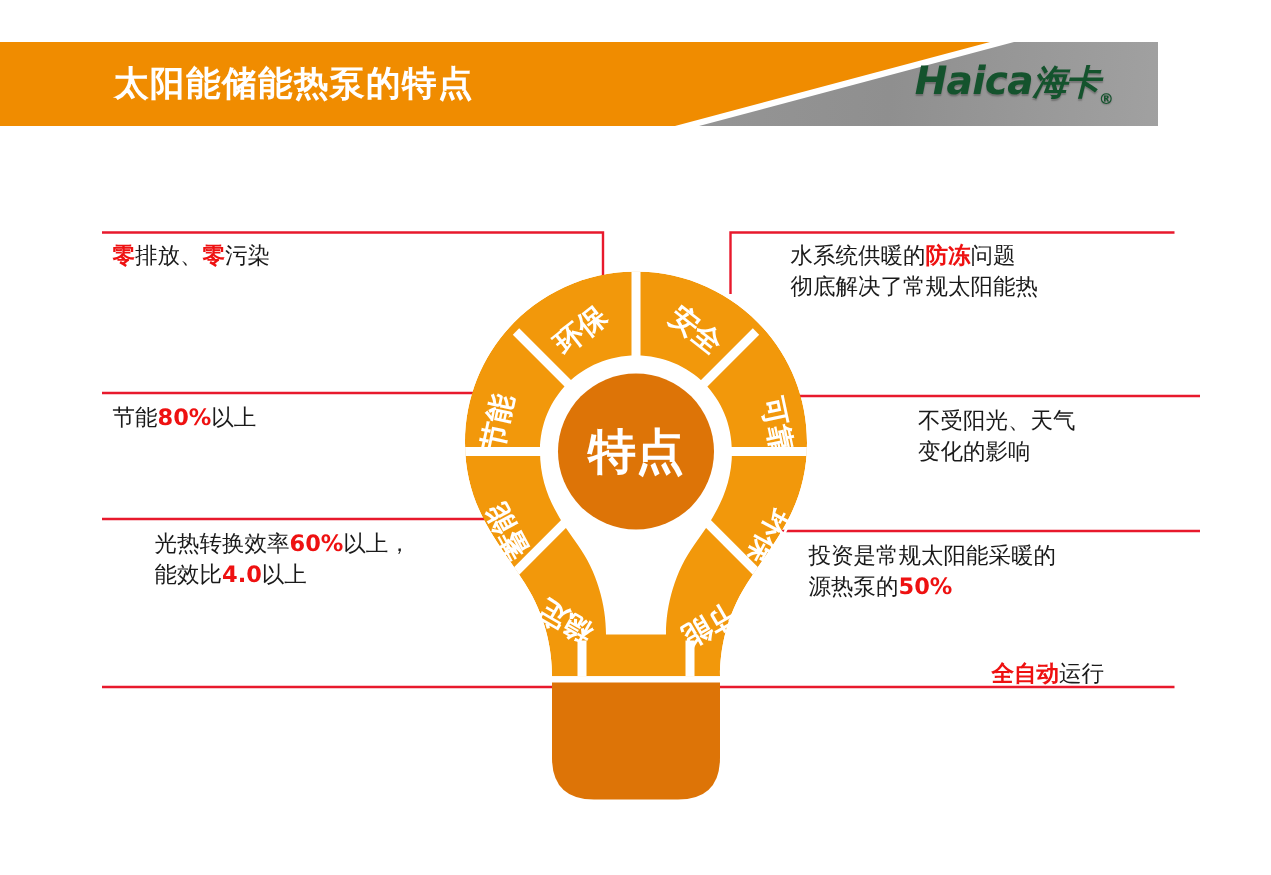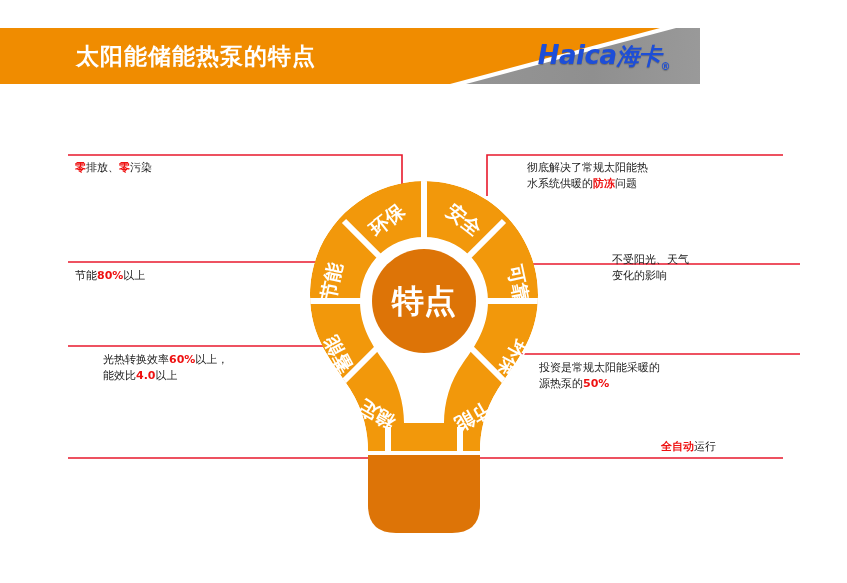--- a/index.html
+++ b/index.html
@@ -8,21 +8,21 @@
     background:#ffffff;
     font-family:"DejaVu Sans","Liberation Sans",sans-serif;
     position:relative;
     overflow:hidden;
   }
 
   
   .header {
     position:absolute;
     left:0; top:28px;
-    width:700px; height:56px;
+    width:772px; height:56px;
     overflow:hidden;
   }
   .header-orange {
     position:absolute; left:0; top:0;
     width:847px; height:56px;
     background:#F08C00;
     clip-path: polygon(0 0, 660px 0, 450px 56px, 0 56px);
   }
   .header-gray {
     position:absolute; left:0; top:0;
@@ -37,50 +37,50 @@
     color:#ffffff;
     font-size:23px;
     font-weight:bold;
     letter-spacing:1px;
     white-space:nowrap;
   }
   .logo {
     position:absolute;
     right:30px; top:50%;
     transform:translateY(-50%);
-    color:#1d4ed8;
+    color:#14532d;
     font-size:26px;
     font-weight:bold;
     font-style:italic;
     letter-spacing:-0.5px;
     white-space:nowrap;
     text-shadow:0 1px 1px rgba(0,0,0,0.25);
   }
   .logo .cn { font-size:23px; letter-spacing:-1px; }
   .logo .reg { font-size:10px; font-style:normal; vertical-align:sub; }
 
   
   .lines { position:absolute; left:0; top:0; width:847px; height:583px; pointer-events:none; }
 
   
   .txt {
     position:absolute;
-    font-size:11px;
+    font-size:15px;
     line-height:1.42;
     color:#1a1a1a;
     white-space:nowrap;
   }
   .txt .r { color:#EE1111; font-weight:bold; }
 
   .t-l1 { left:75px;  top:160px; }
   .t-l2 { left:75px;  top:268px; }
   .t-l3 { left:75px;  top:352px;margin-left:28px; }
   .t-l4 { left:75px;  top:464px; font-weight:bold;}
   .t-r1 { left:527px; top:160px; }
-  .t-r2 { left:612px; top:252px; }
+  .t-r2 { left:612px; top:270px; }
   .t-r3 { left:539px; top:360px; }
   .t-r4 { left:661px; top:439px; }
 
   
   .bulb { position:absolute; left:288px; top:175px; width:272px; height:370px; }
 </style>
 </head>
 <body>
 
 <div class="header">
@@ -186,22 +186,22 @@
     <div><span>节能</span><span class="r">80%</span><span>以上</span></div>
   </div>
 <div class="txt t-l3">
     <div><span>光热转换效率</span><span class="r">60%</span><span>以上，</span></div>
     <div><span>能效比</span><span class="r">4.0</span><span>以上</span></div>
   </div>
 <div class="txt t-l4">
   </div>
 
 <div class="txt t-r1">
+    <div><span>水系统供暖的</span><span class="r">防冻</span><span>问题</span></div>
     <div><span>彻底解决了常规太阳能热</span></div>
-    <div><span>水系统供暖的</span><span class="r">防冻</span><span>问题</span></div>
   </div>
 <div class="txt t-r2">
     <div><span>不受阳光、天气</span></div>
     <div><span>变化的影响</span></div>
   </div>
 <div class="txt t-r3">
     <div><span>投资是常规太阳能采暖的</span></div>
     <div><span>源热泵的</span><span class="r">50%</span></div>
   </div>
 <div class="txt t-r4">

